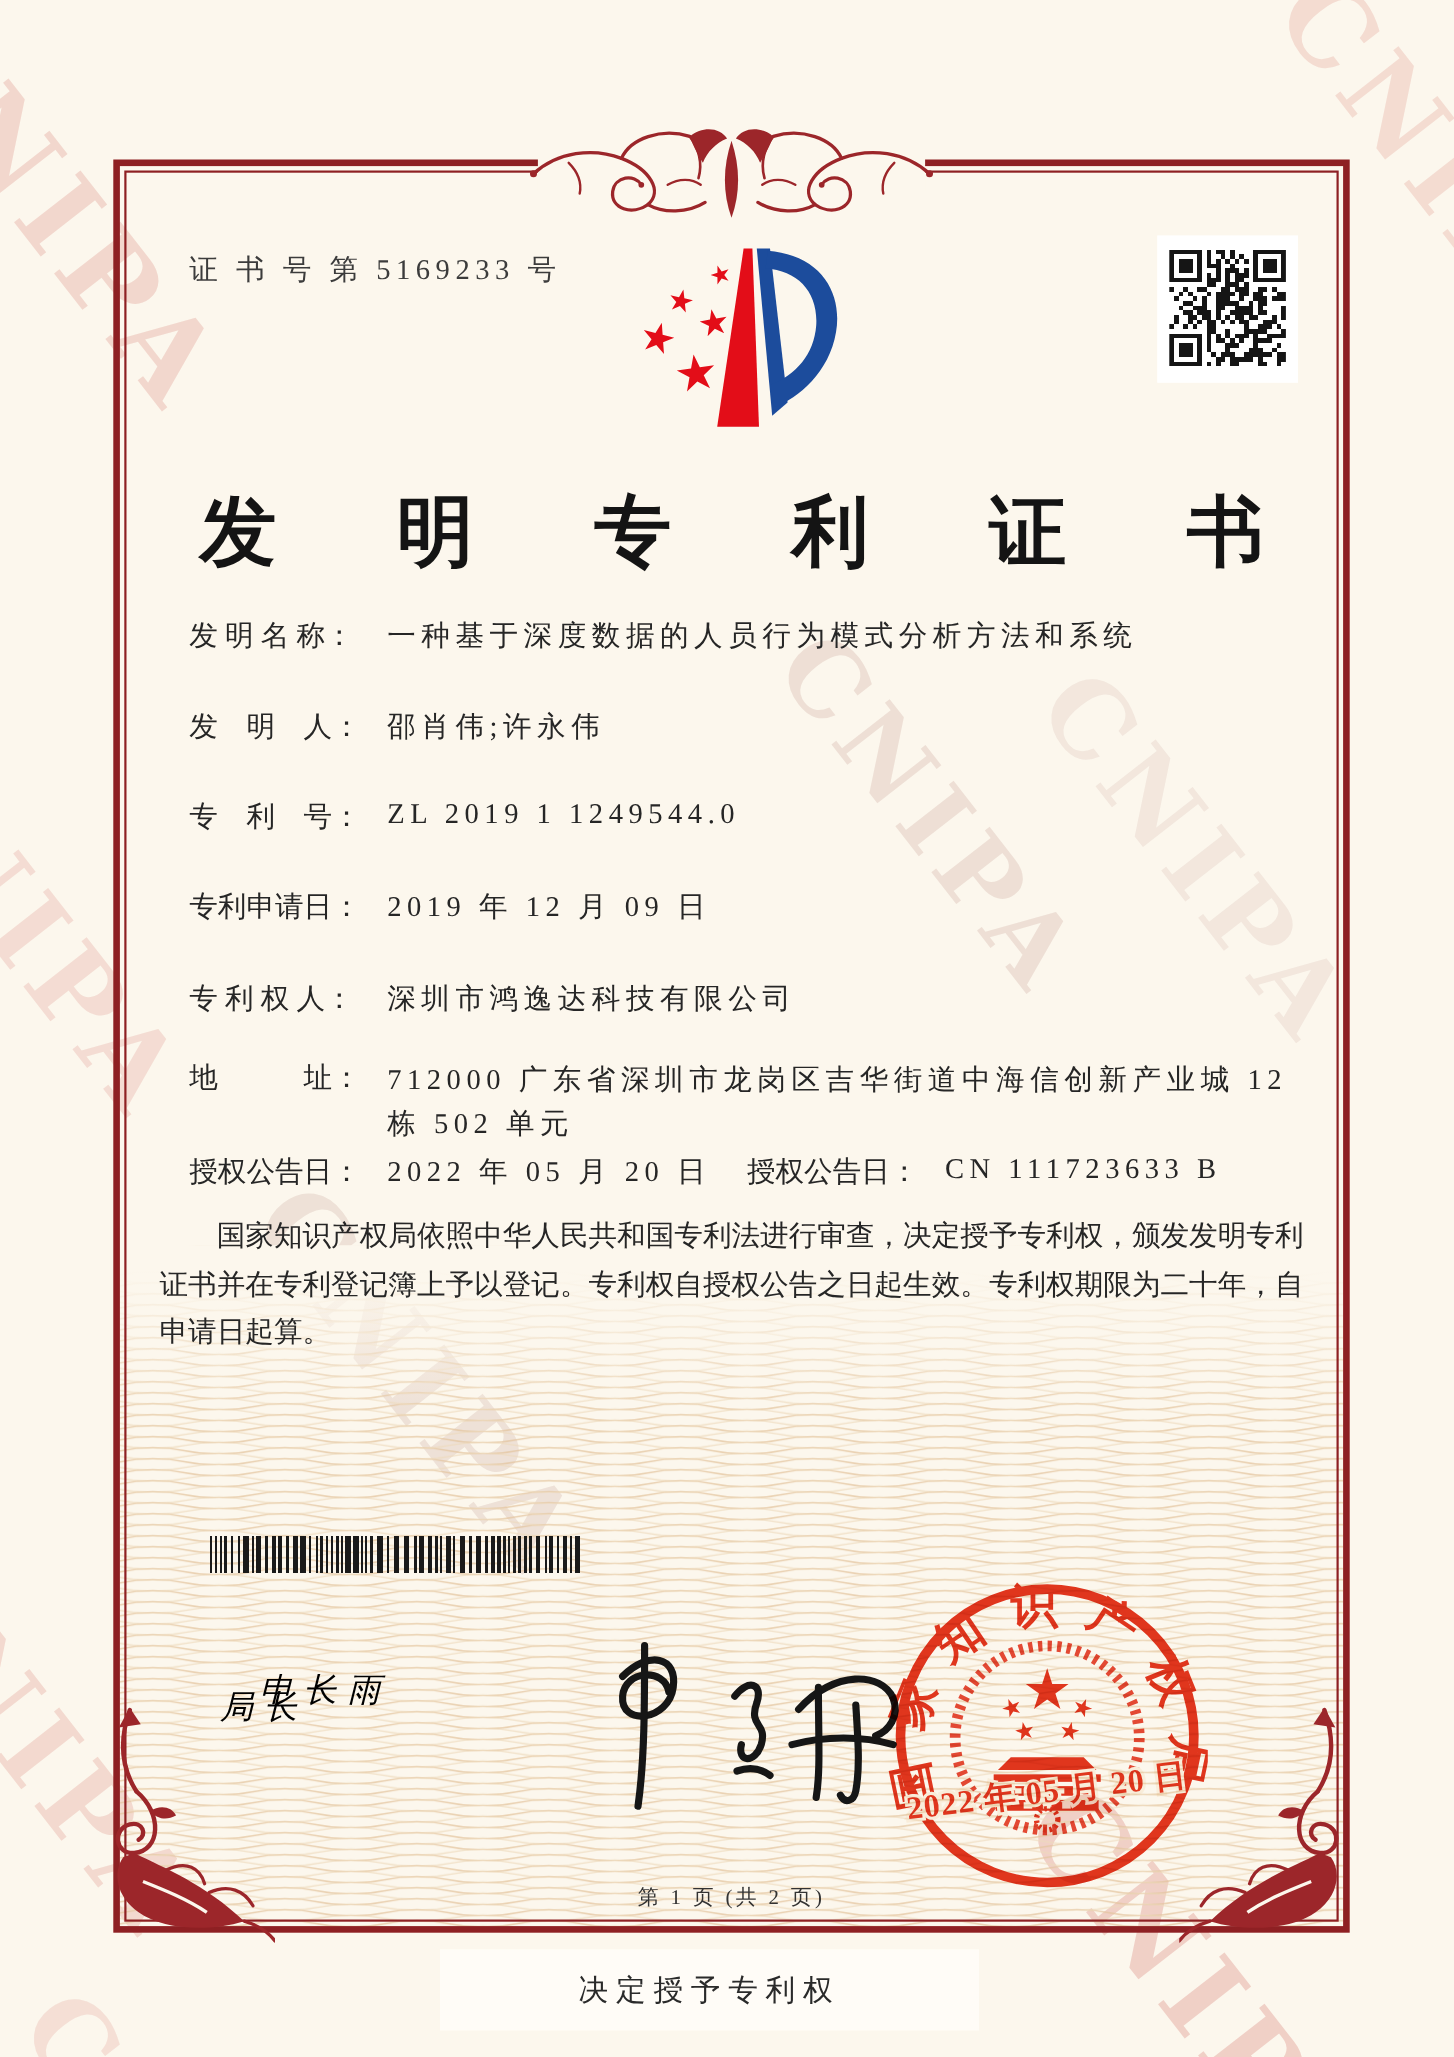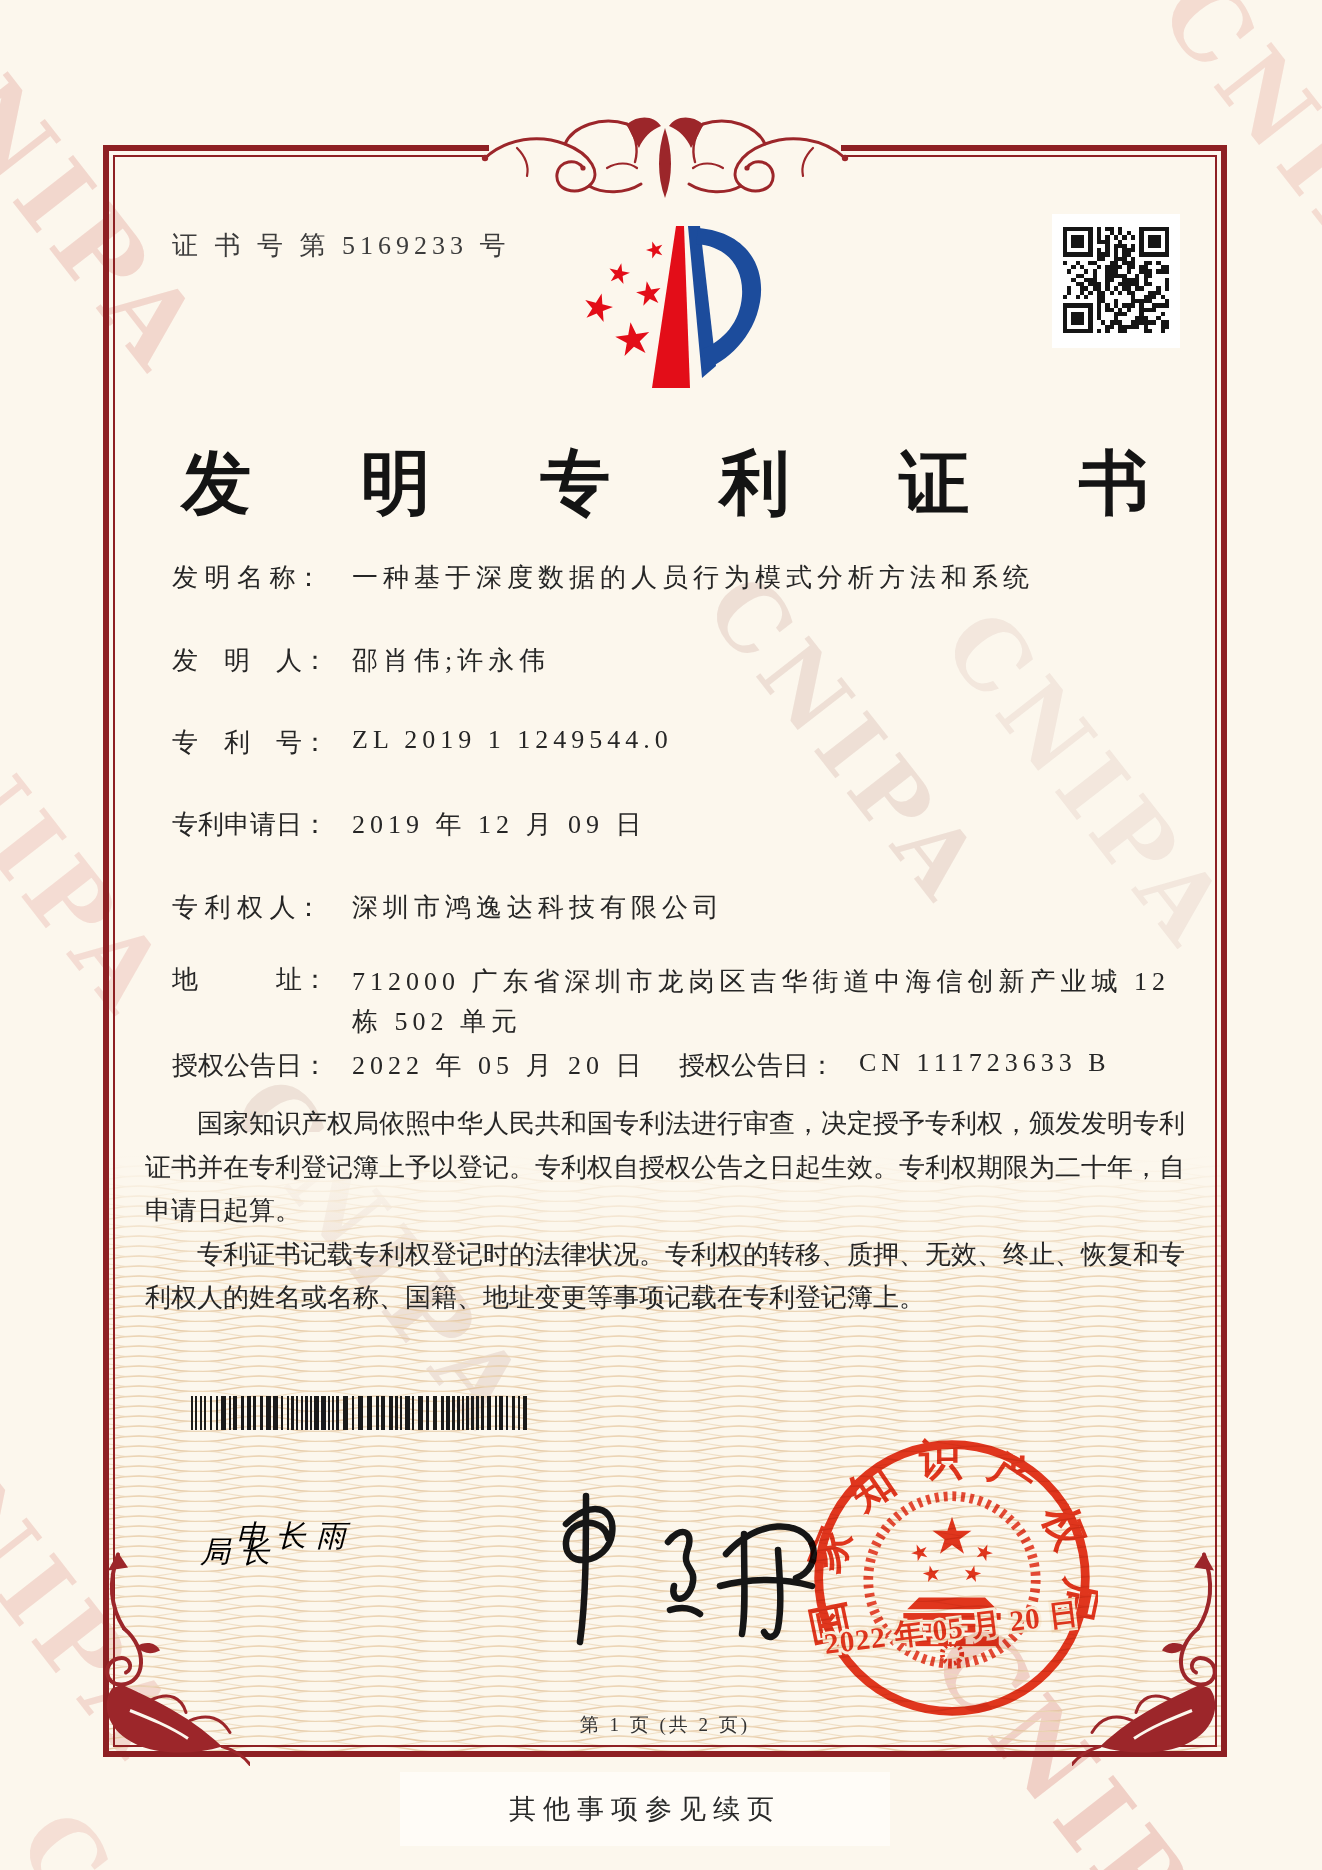--- a/index.html
+++ b/index.html
@@ -194,21 +194,20 @@
   <span class="flabel">授权公告日：</span>
   <span class="fvalue">2022 年 05 月 20 日</span>
 </div>
 <div class="row" style="top:1048px;left:679px;z-index:4;">
   <span class="flabel">授权公告日：</span>
   <span class="fvalue">CN 111723633 B</span>
 </div>
 
 <div class="paras" style="z-index:4;">
   <p>国家知识产权局依照中华人民共和国专利法进行审查，决定授予专利权，颁发发明专利证书并在专利登记簿上予以登记。专利权自授权公告之日起生效。专利权期限为二十年，自申请日起算。</p>
-  <p>专利证书记载专利权登记时的法律状况。专利权的转移、质押、无效、终止、恢复和专利权人的姓名或名称、国籍、地址变更等事项记载在专利登记簿上。</p>
 </div>
 
 <div class="abs" style="left:190px;top:1396px;z-index:4;">
   <svg viewBox="0 0 340 34" width="342" height="34" shape-rendering="crispEdges">
     <path id="bc-bars" fill="#1a1a1a" d="M0 0h2v34h-2zM4 0h2v34h-2zM9 0h2v34h-2zM13 0h2v34h-2zM19 0h2v34h-2zM25 0h2v34h-2zM30 0h5v34h-5zM38 0h2v34h-2zM42 0h4v34h-4zM50 0h3v34h-3zM56 0h4v34h-4zM62 0h3v34h-3zM69 0h3v34h-3zM75 0h5v34h-5zM82 0h5v34h-5zM90 0h2v34h-2zM96 0h2v34h-2zM100 0h3v34h-3zM105 0h2v34h-2zM110 0h2v34h-2zM114 0h3v34h-3zM119 0h2v34h-2zM123 0h5v34h-5zM130 0h5v34h-5zM137 0h2v34h-2zM141 0h2v34h-2zM145 0h3v34h-3zM152 0h5v34h-5zM161 0h2v34h-2zM167 0h5v34h-5zM176 0h5v34h-5zM185 0h3v34h-3zM190 0h4v34h-4zM198 0h4v34h-4zM204 0h3v34h-3zM209 0h2v34h-2zM214 0h5v34h-5zM221 0h2v34h-2zM227 0h5v34h-5zM235 0h3v34h-3zM242 0h4v34h-4zM250 0h3v34h-3zM255 0h4v34h-4zM261 0h3v34h-3zM266 0h3v34h-3zM271 0h2v34h-2zM275 0h3v34h-3zM280 0h3v34h-3zM285 0h3v34h-3zM290 0h3v34h-3zM296 0h4v34h-4zM304 0h2v34h-2zM308 0h4v34h-4zM315 0h2v34h-2zM321 0h3v34h-3zM327 0h2v34h-2zM332 0h4v34h-4z"></path>
   </svg>
 </div>
 
 <div class="officer sans" style="top:1532px;z-index:4;">局长</div>
 <div class="officer sans" style="top:1516px;z-index:4;margin-left:36px;">申长雨</div>
@@ -260,14 +259,14 @@
           <rect x="164" y="212" width="8" height="6"></rect>
       </g>
       <circle cx="150" cy="228" r="10" fill="none" stroke="#e1270e" stroke-width="5" stroke-dasharray="2.5 3"></circle>
     </g>
     <text x="150" y="212" text-anchor="middle" font-size="30" font-weight="bold" fill="#e1270e" stroke="#fcf5ea" stroke-width="6" paint-order="stroke" transform="rotate(-7 150 206)" style="letter-spacing:1px" font-family="'Liberation Serif','DejaVu Serif',serif">2022 年 05 月 20 日</text>
   </svg>
 </div>
 
 <div class="pageinfo" style="z-index:4;">第 1 页 (共 2 页)</div>
 <div class="footnote" style="z-index:4;">
-  <span>其他事项参见续页</span>
+  <span>决定授予专利权</span>
 </div>
 
 </body></html>

